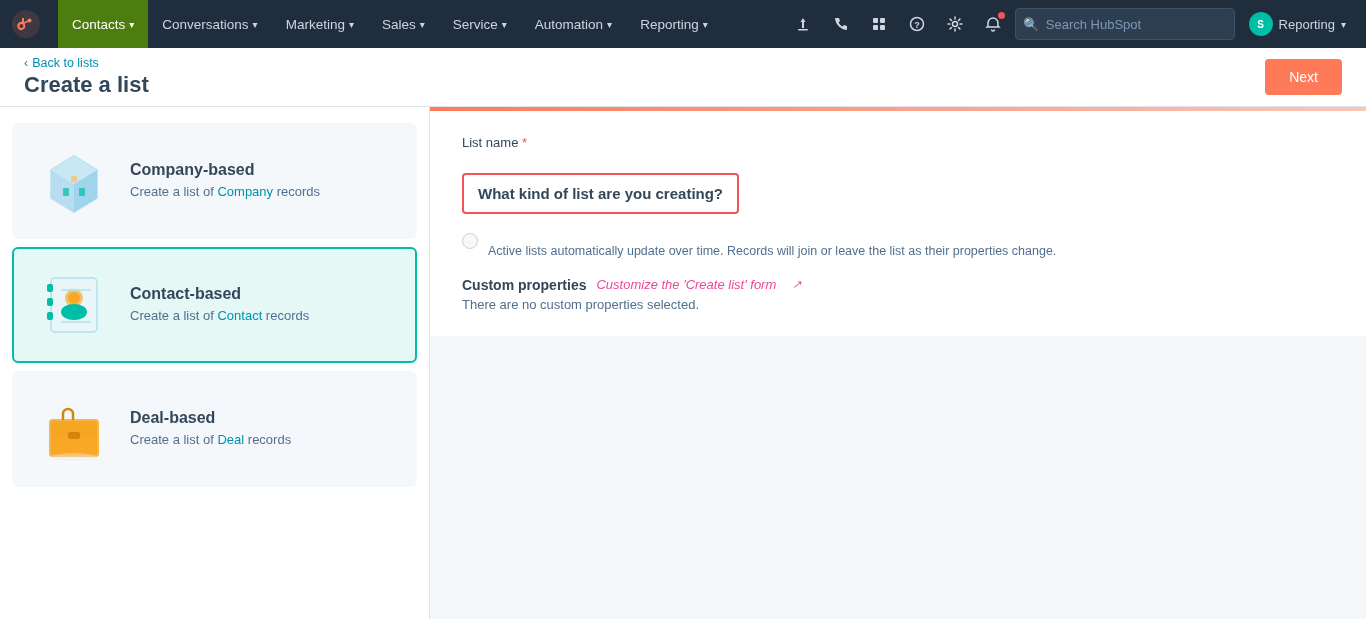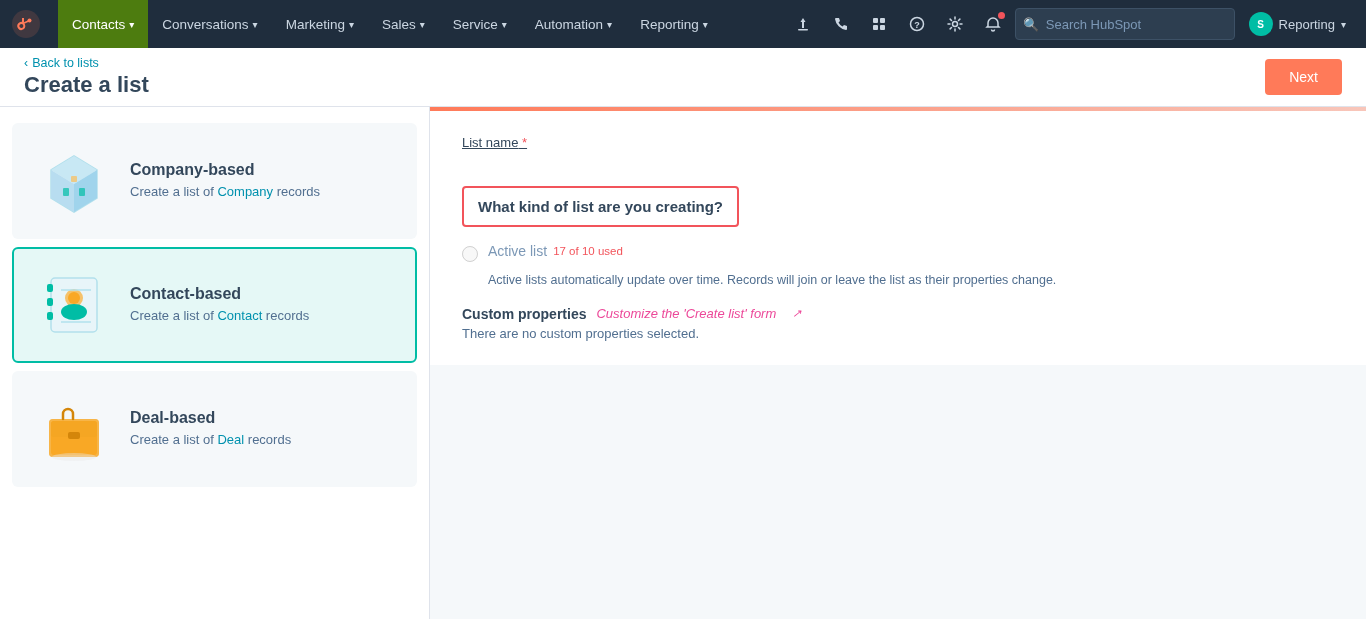--- a/index.html
+++ b/index.html
@@ -211,22 +211,21 @@
     }
     .right-inner {
       background: #fff;
       margin: 0;
       padding: 24px 32px;
     }
     .form-section {
       max-width: 720px;
     }
     .form-group {
-      margin-bottom: 36px;
-      text-decoration: underline;
+      margin-bottom: 23px;
     }
     .form-label {
       font-size: 13px;
       font-weight: 500;
       color: #33475b;
       margin-bottom: 6px;
       display: block;
     }
     .required-star { color: #f2545b; }
     .form-input {
@@ -558,24 +557,20 @@
         
         <div class="question-box">
           <span class="question-text">What kind of list are you creating?</span>
         </div>
 
         
         <div class="radio-group">
           <div class="radio-option">
             <input type="radio" class="radio-input" name="list-type" value="active" disabled="" style="">
             <div class="radio-label-group">
-              <div class="radio-label-title disabled">
-                <span>Active list</span>
-                <span class="used-badge">17 of 10 used</span>
-              </div>
               <div class="radio-desc">Active lists automatically update over time. Records will join or leave the list as their properties change.</div>
             </div>
           </div>
 
         </div>
 
         
         <div class="custom-props-section">
           <div class="custom-props-header">
             <span class="custom-props-title">Custom properties</span>

